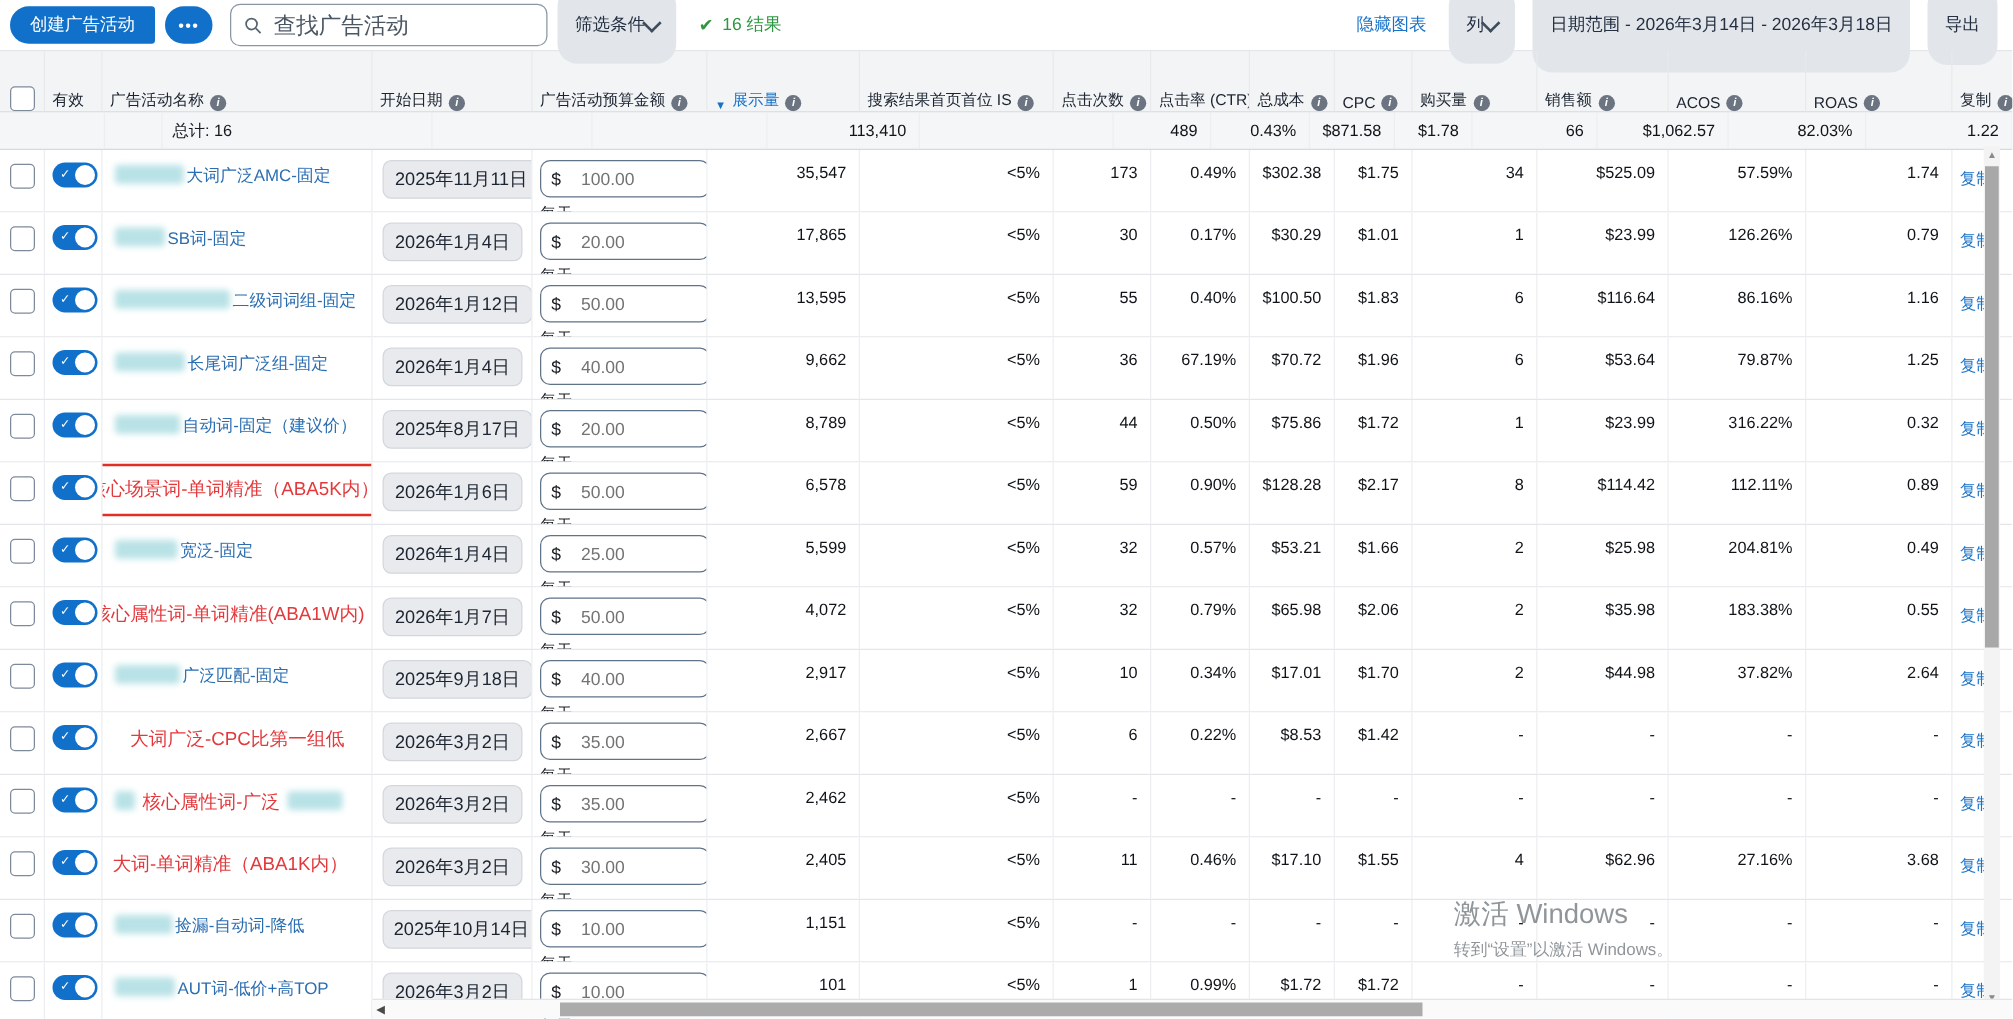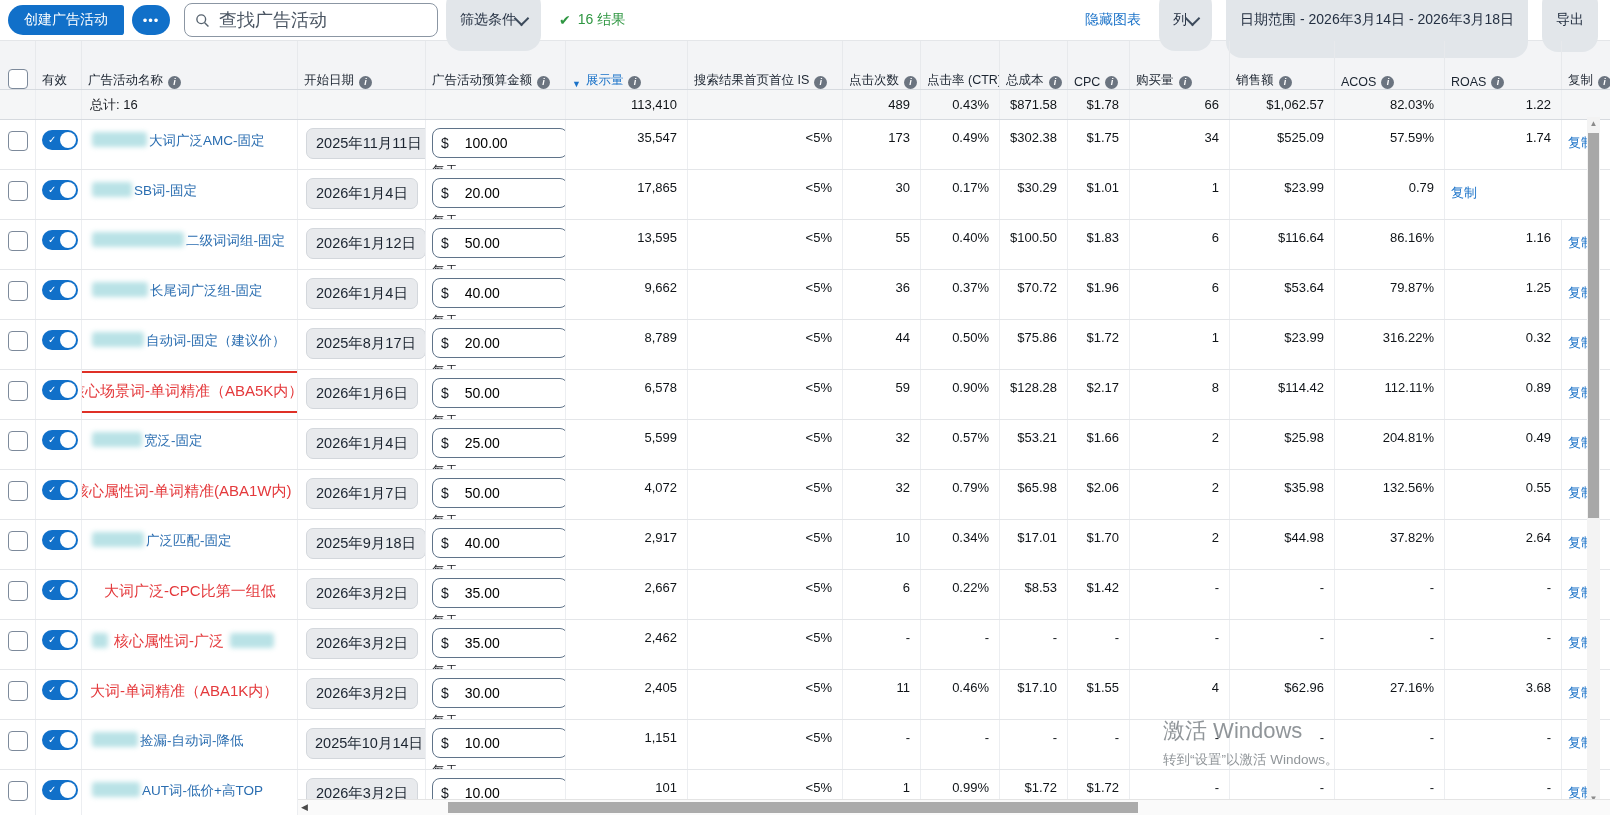--- a/index.html
+++ b/index.html
@@ -42,21 +42,21 @@
   }
   .hcell{display:flex;align-items:flex-end;gap:5px;padding:0 6px;font-size:12.5px;color:#1b2430;
     border-right:1px solid #e7e9ec;overflow:hidden;white-space:nowrap;}
   .hcell:last-child{border-right:none;}
   .hcell.sorted{color:#1a72c8;}
   .sortarrow{font-size:9px;color:#1a72c8;}
   .info{
     display:inline-block;min-width:13px;height:13px;border-radius:50%;background:#6b7480;color:#fff;
     font-size:9px;line-height:13px;text-align:center;font-style:italic;font-weight:bold;flex:0 0 13px;
   }
-  .totalrow{height:29px;background:#f5f6f7;border-bottom:1px solid #d6dadf;}
+  .totalrow{height:29px;background:#f5f6f7;border-bottom:1px solid #d6dadf;padding-left:48px;}
   .totalrow .cell{display:flex;align-items:center;}
   .total-label{padding:0 8px;font-size:13px;}
   .cell{border-right:1px solid #eceef1;overflow:hidden;}
   .cell:last-child{border-right:none;}
   .num{justify-content:flex-end;display:flex;padding:0 10px 0 4px;font-size:13px;color:#101418;}
   .row{height:49px;border-bottom:1px solid #e4e6e9;background:#fff;position:relative;}
   .row .num{align-items:flex-start;padding-top:10px;}
   .c-check{display:flex;justify-content:center;padding-top:11px;}
   .checkbox{width:18px;height:18px;border:1.5px solid #7d8a9b;border-radius:4px;background:#fff;cursor:pointer;}
   .c-toggle{padding:10px 0 0 6px;}
@@ -76,21 +76,21 @@
     display:inline-flex;align-items:center;justify-content:center;background:#e8eaed;border:1px solid #d3d7dc;
     border-radius:7px;height:29px;padding:0 9px;font-size:14.5px;color:#1b2430;max-width:106px;
     overflow:hidden;white-space:nowrap;cursor:pointer;
   }
   .c-budget{padding:8px 6px 0 6px;}
   .budget{
     display:flex;align-items:center;width:118px;height:28px;border:1px solid #5f7389;border-radius:8px;
     background:#fff;padding:0 8px;gap:14px;
   }
   .budget .cur{font-size:14px;color:#16191f;}
-  .budget input{border:none;outline:none;width:70px;font-size:14px;color:#000000;background:transparent;
+  .budget input{border:none;outline:none;width:70px;font-size:14px;color:#737373;background:transparent;
     font-family:"Liberation Sans","DejaVu Sans",sans-serif;}
   .perday{display:block;margin-top:4px;font-size:13px;color:#16191f;}
   .c-copy{padding:14px 0 0 6px;}
   .copylink{color:#1a72c8;font-size:13px;cursor:pointer;white-space:nowrap;}
   
   .vscroll{position:absolute;left:1587px;top:117px;width:13px;height:688px;background:#f3f3f3;}
   .vscroll .arrow{position:absolute;left:0;width:13px;text-align:center;font-size:8px;color:#8a8a8a;}
   .vscroll .up{top:2px;}
   .vscroll .down{bottom:2px;}
   .vscroll .thumb{position:absolute;left:1px;top:16px;width:11px;height:385px;background:#a8a8a8;}
@@ -284,20 +284,21 @@
       <span class="perday">每天</span>
     </div>
     <div class="cell num">17,865</div>
     <div class="cell num">&lt;5%</div>
     <div class="cell num">30</div>
     <div class="cell num">0.17%</div>
     <div class="cell num">$30.29</div>
     <div class="cell num">$1.01</div>
     <div class="cell num">1</div>
     <div class="cell num">$23.99</div>
+    <div class="cell num">126.26%</div>
     <div class="cell num">0.79</div>
     <div class="cell c-copy">
       <span class="copylink">复制</span>
     </div>
   </div>
 
   <div class="row cols">
     <div class="cell c-check">
       <span class="checkbox"></span>
     </div>
@@ -354,21 +355,21 @@
     <div class="cell c-budget">
       <span class="budget">
         <span class="cur">$</span>
         <input value="40.00" style="">
       </span>
       <span class="perday">每天</span>
     </div>
     <div class="cell num">9,662</div>
     <div class="cell num">&lt;5%</div>
     <div class="cell num">36</div>
-    <div class="cell num">0.37%</div>
+    <div class="cell num">67.19%</div>
     <div class="cell num">$70.72</div>
     <div class="cell num">$1.96</div>
     <div class="cell num">6</div>
     <div class="cell num">$53.64</div>
     <div class="cell num">79.87%</div>
     <div class="cell num">1.25</div>
     <div class="cell c-copy">
       <span class="copylink">复制</span>
     </div>
   </div>
@@ -511,21 +512,21 @@
       <span class="perday">每天</span>
     </div>
     <div class="cell num">4,072</div>
     <div class="cell num">&lt;5%</div>
     <div class="cell num">32</div>
     <div class="cell num">0.79%</div>
     <div class="cell num">$65.98</div>
     <div class="cell num">$2.06</div>
     <div class="cell num">2</div>
     <div class="cell num">$35.98</div>
-    <div class="cell num">132.56%</div>
+    <div class="cell num">183.38%</div>
     <div class="cell num">0.55</div>
     <div class="cell c-copy">
       <span class="copylink">复制</span>
     </div>
   </div>
 
   <div class="row cols">
     <div class="cell c-check">
       <span class="checkbox"></span>
     </div>

